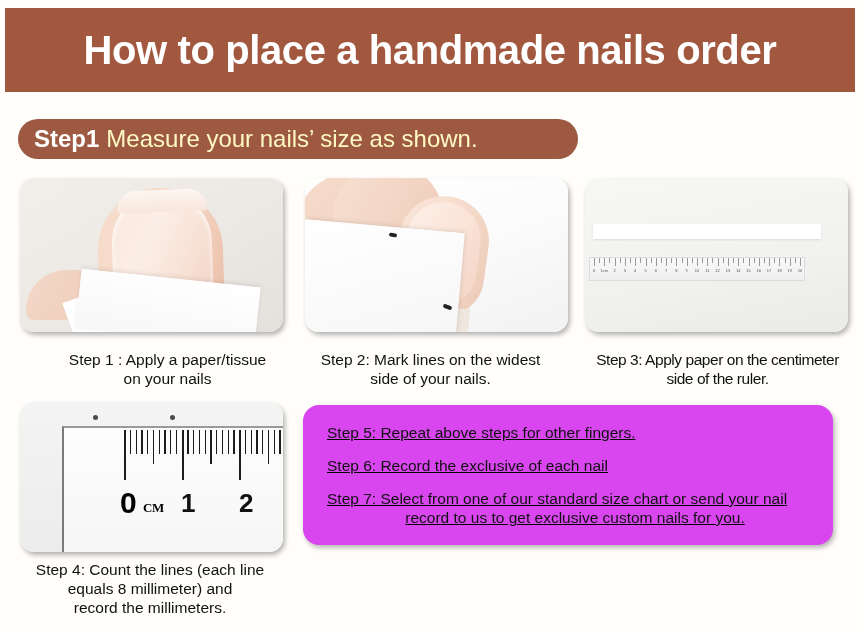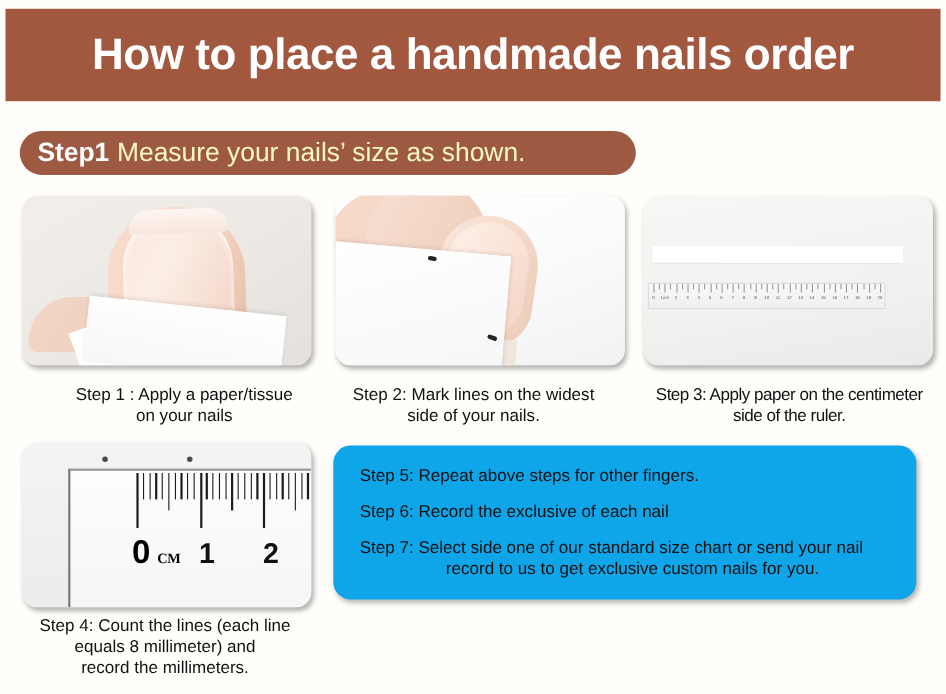--- a/index.html
+++ b/index.html
@@ -266,25 +266,26 @@
   .cap-1 { left: 25px;   top: 350px; width: 285px; }
   .cap-2 { left: 288px; top: 350px; width: 285px; }
   .cap-3 { left: 575px; top: 350px; width: 285px; }
   .cap-3 .cap-line { letter-spacing: -0.45px; }
   .cap-4 { left: 0px;   top: 560px; width: 300px; line-height: 19px; }
 
   
   .steps-panel {
     position: absolute;
     left: 303px; top: 405px; width: 530px; height: 140px;
-    background: #0ea5e9;
+    background: #d946ef;
     border-radius: 16px;
     box-shadow: 2px 3px 5px rgba(0,0,0,0.28);
     box-sizing: border-box;
     padding: 18px 24px 0 24px;
+    text-decoration: underline;
   }
   .step-line {
     font-size: 15.5px;
     color: #111;
     margin-bottom: 14px;
     line-height: 19px;
   }
   .step-line.wrap-center { text-align: left; }
   .step-line .indent2 {
     display: block;
@@ -464,16 +465,16 @@
 <div class="caption cap-4">
   <div class="cap-line">Step 4: Count the lines (each line</div>
   <div class="cap-line">equals 8 millimeter) and</div>
   <div class="cap-line">record the millimeters.</div>
 </div>
 
 <div class="steps-panel">
   <div class="step-line">Step 5: Repeat above steps for other fingers.</div>
   <div class="step-line">Step 6: Record the exclusive of  each nail</div>
   <div class="step-line wrap-center">
-    <span>Step 7: Select side one of our standard size chart or send your nail</span>
+    <span>Step 7: Select from one of our standard size chart or send your nail</span>
     <span class="indent2">record to us to get exclusive custom nails for you.</span>
   </div>
 </div>
 
 </body></html>

